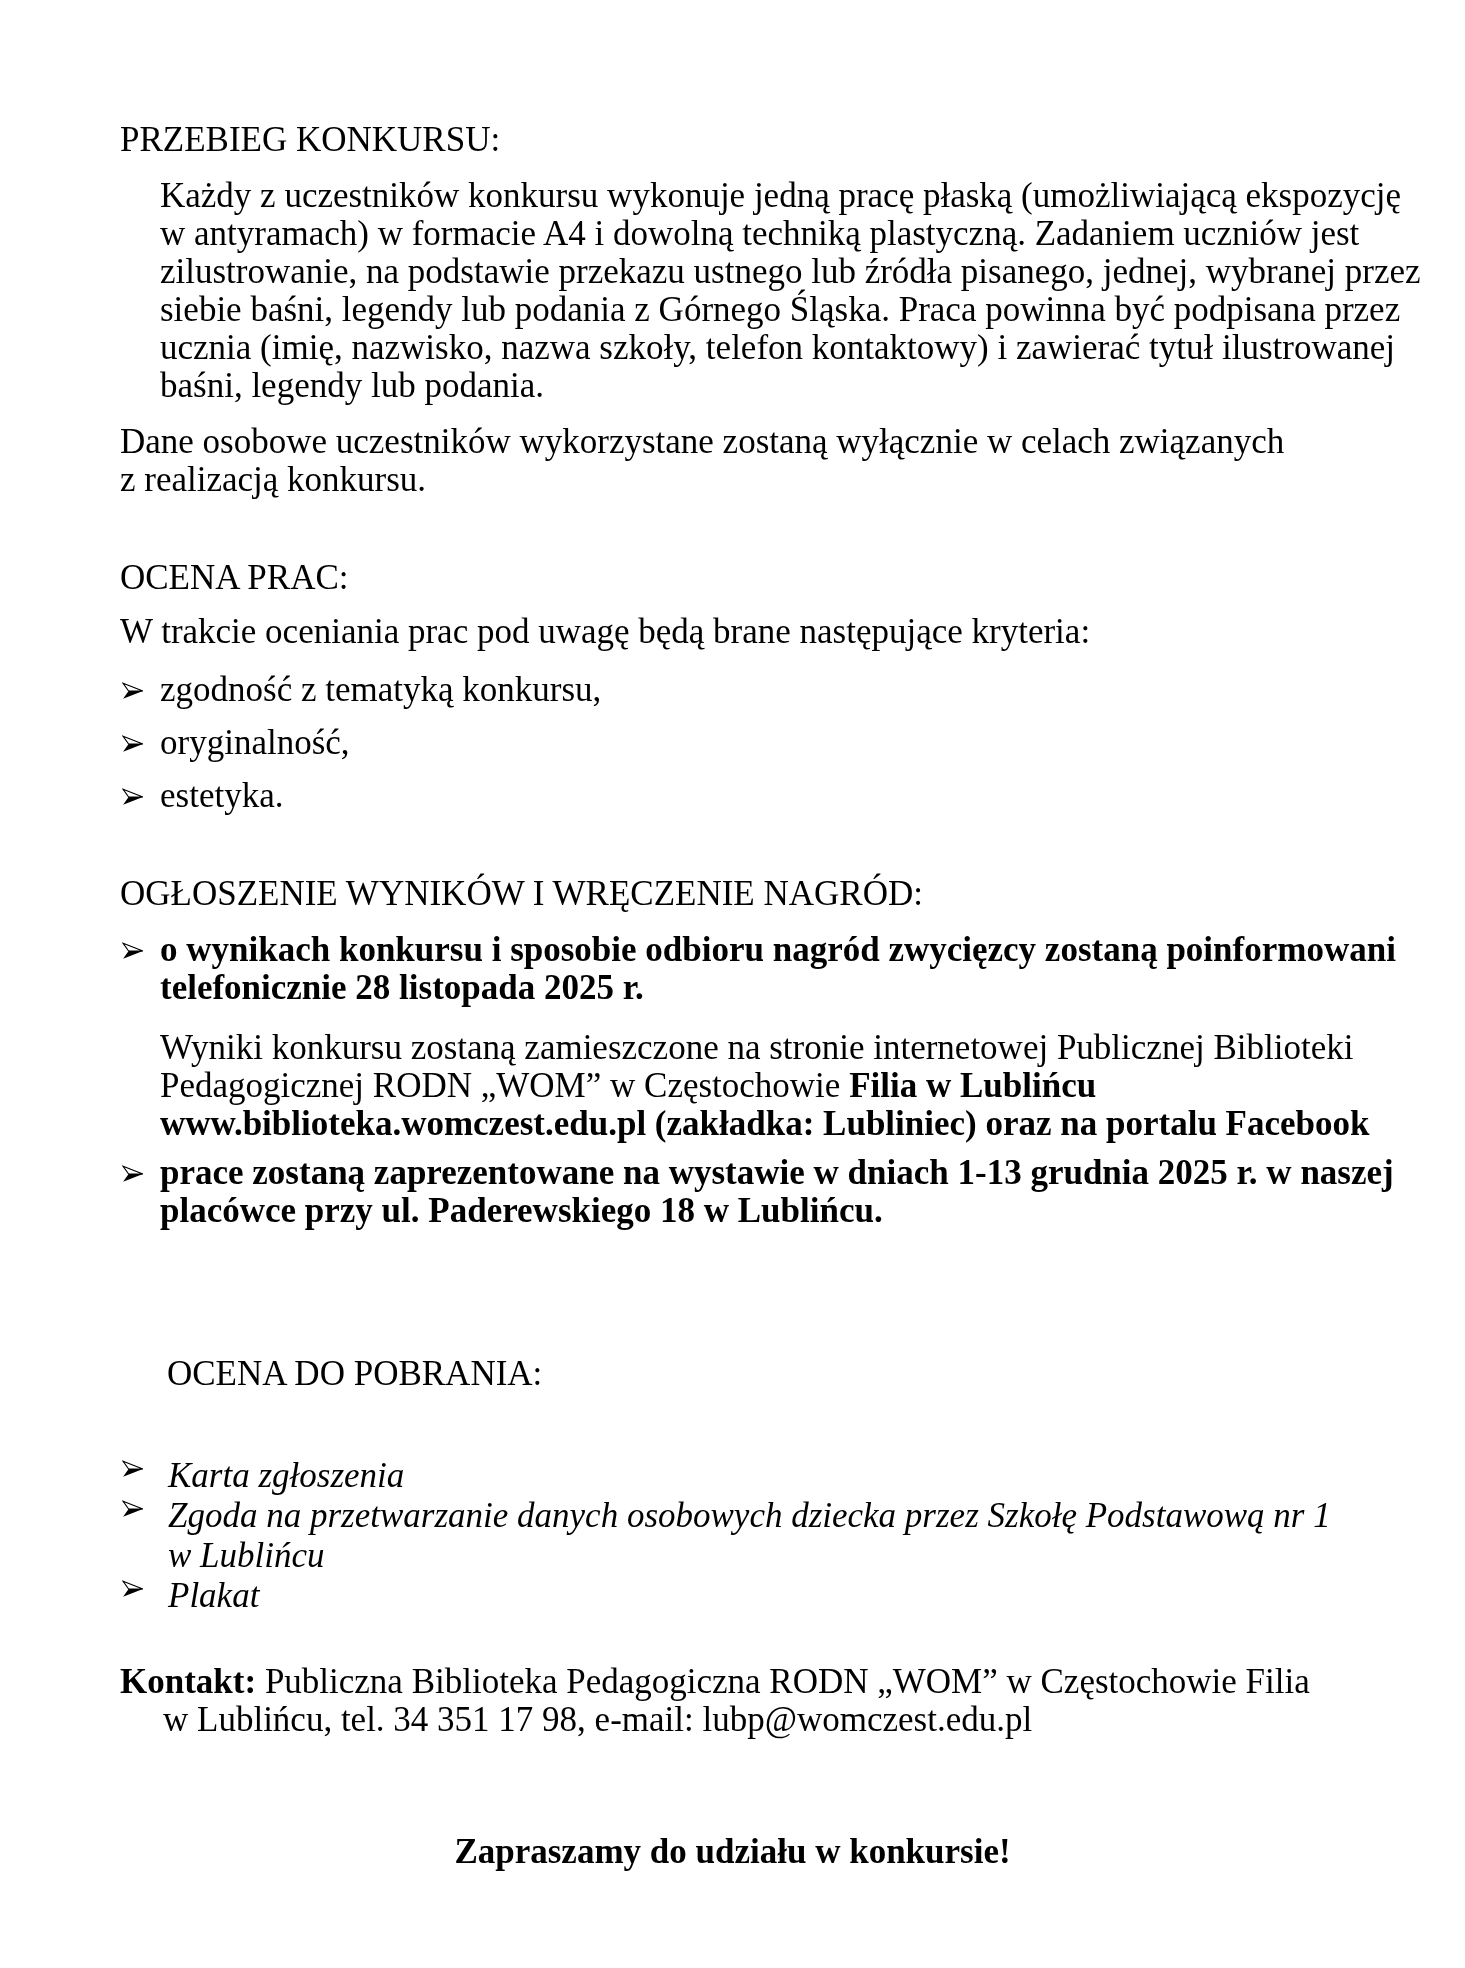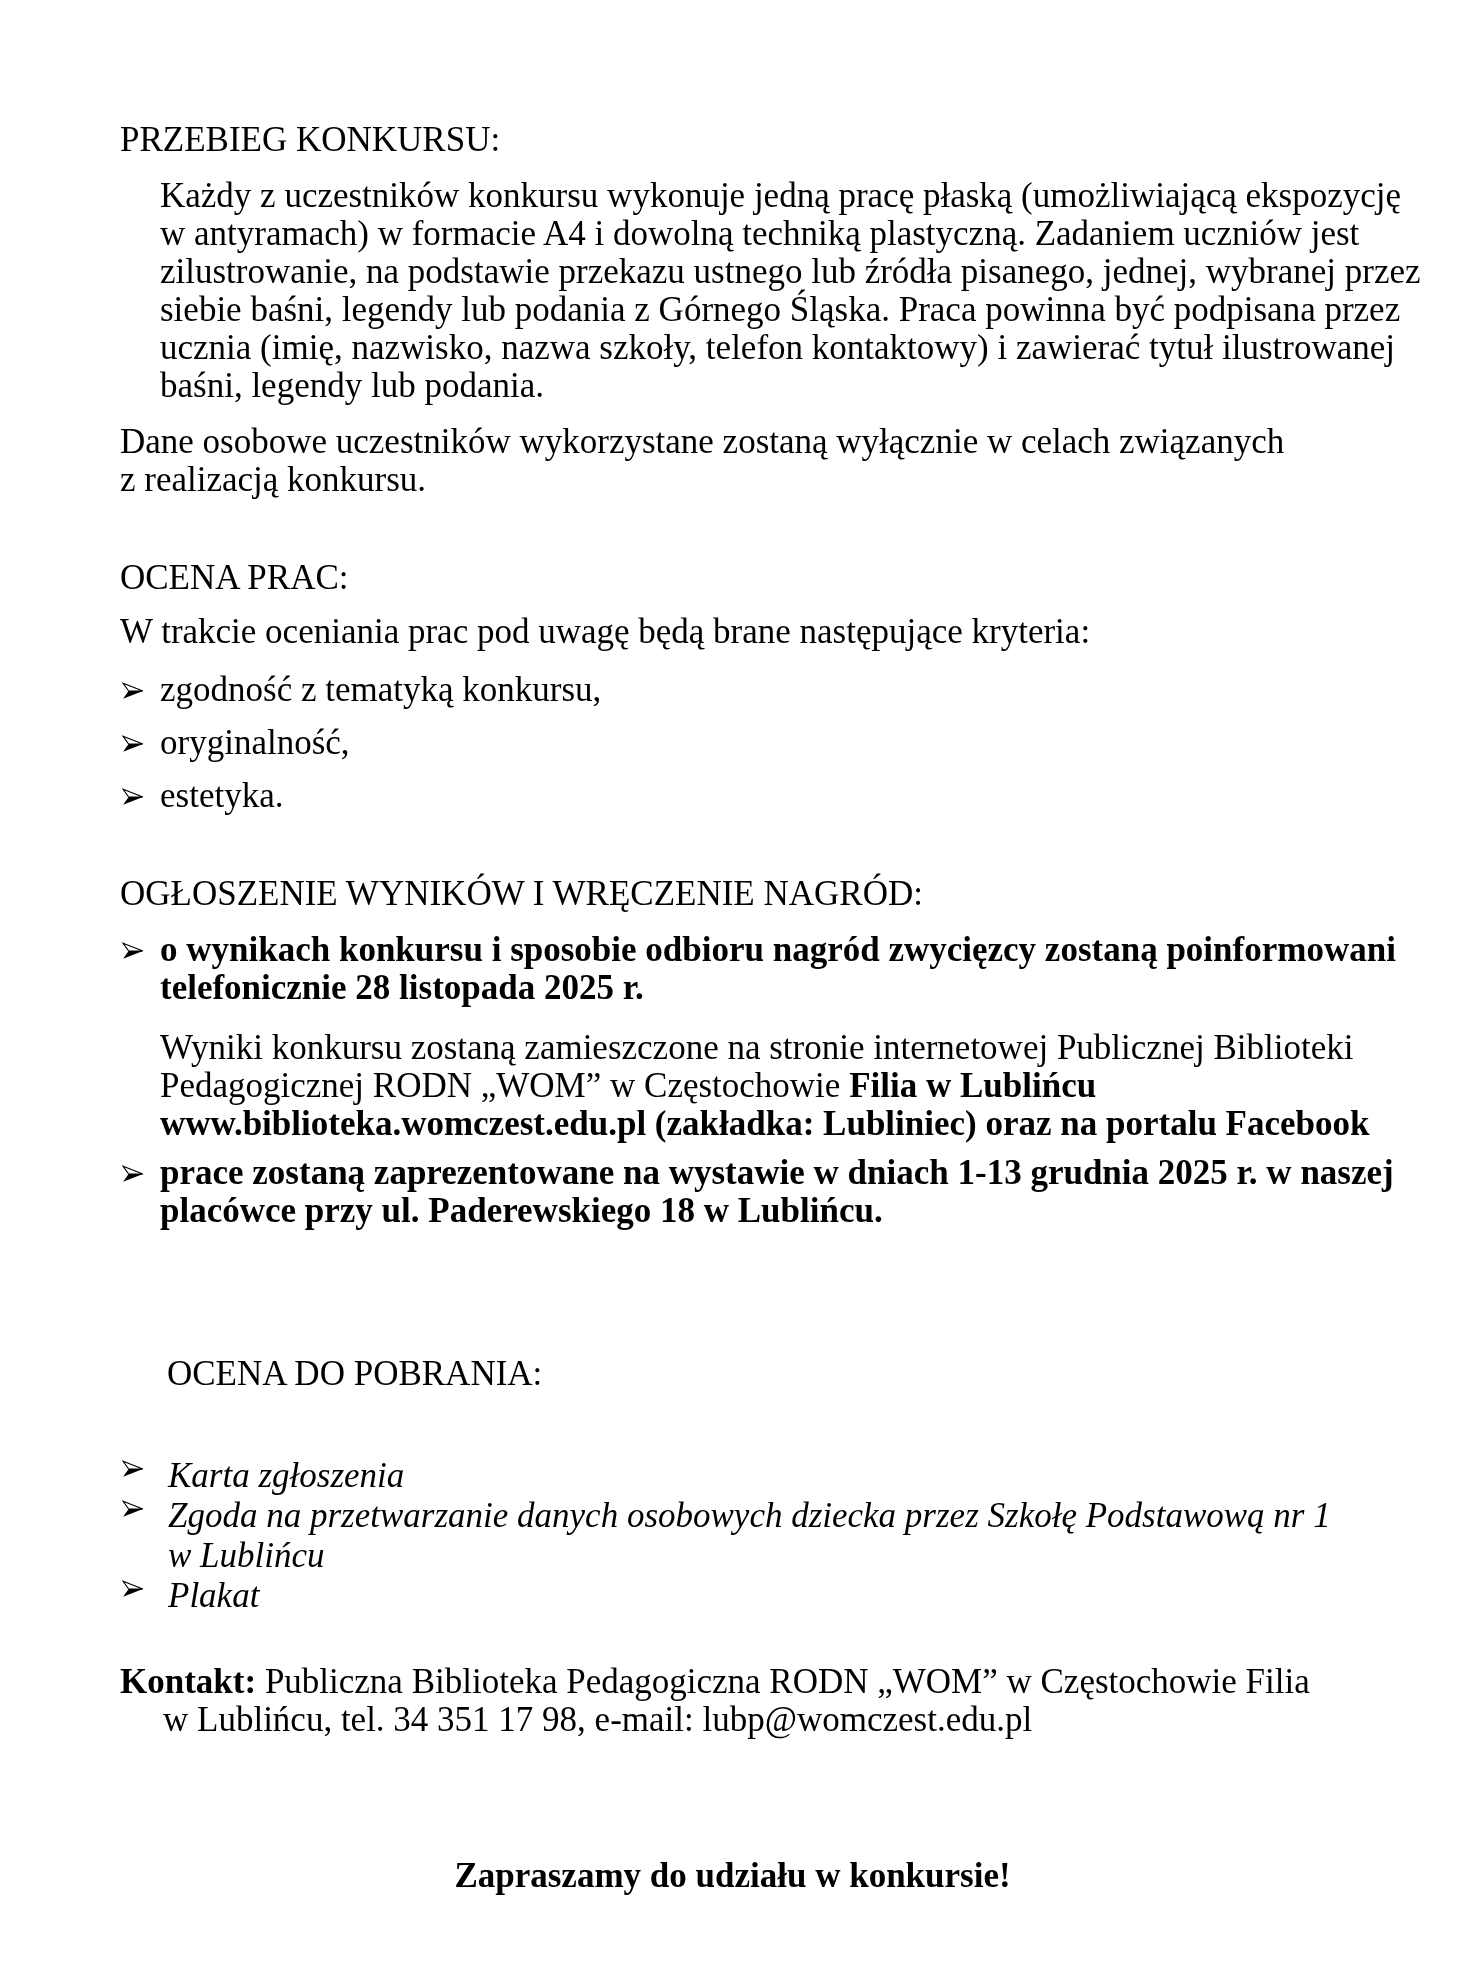--- a/index.html
+++ b/index.html
@@ -99,13 +99,13 @@
     <svg viewBox="0 0 20 20">
       <path d="M1 3 L19 10 L1 17 L6 10 Z" fill="#000"></path>
       <path d="M1 3 L19 10 L6 10 Z" fill="#fff" stroke="#000" stroke-width="1"></path>
     </svg>
   </span>
 <div class="ln i" style="left:168px;top:1570px;">Plakat</div>
 
 <div class="ln" style="left:120px;top:1664px;"><span class="b">Kontakt:</span> <span>Publiczna Biblioteka Pedagogiczna RODN „WOM” w Częstochowie Filia</span></div>
 <div class="ln" style="left:163px;top:1702px;">w Lublińcu, tel. 34 351 17 98, e-mail: lubp@womczest.edu.pl</div>
 
-<div class="ln b" style="left:0;width:1465px;text-align:center;top:1834px;margin-top:24px;">Zapraszamy do udziału w konkursie!</div>
+<div class="ln b" style="left:0;width:1465px;text-align:center;top:1834px;">Zapraszamy do udziału w konkursie!</div>
 
 </body></html>

